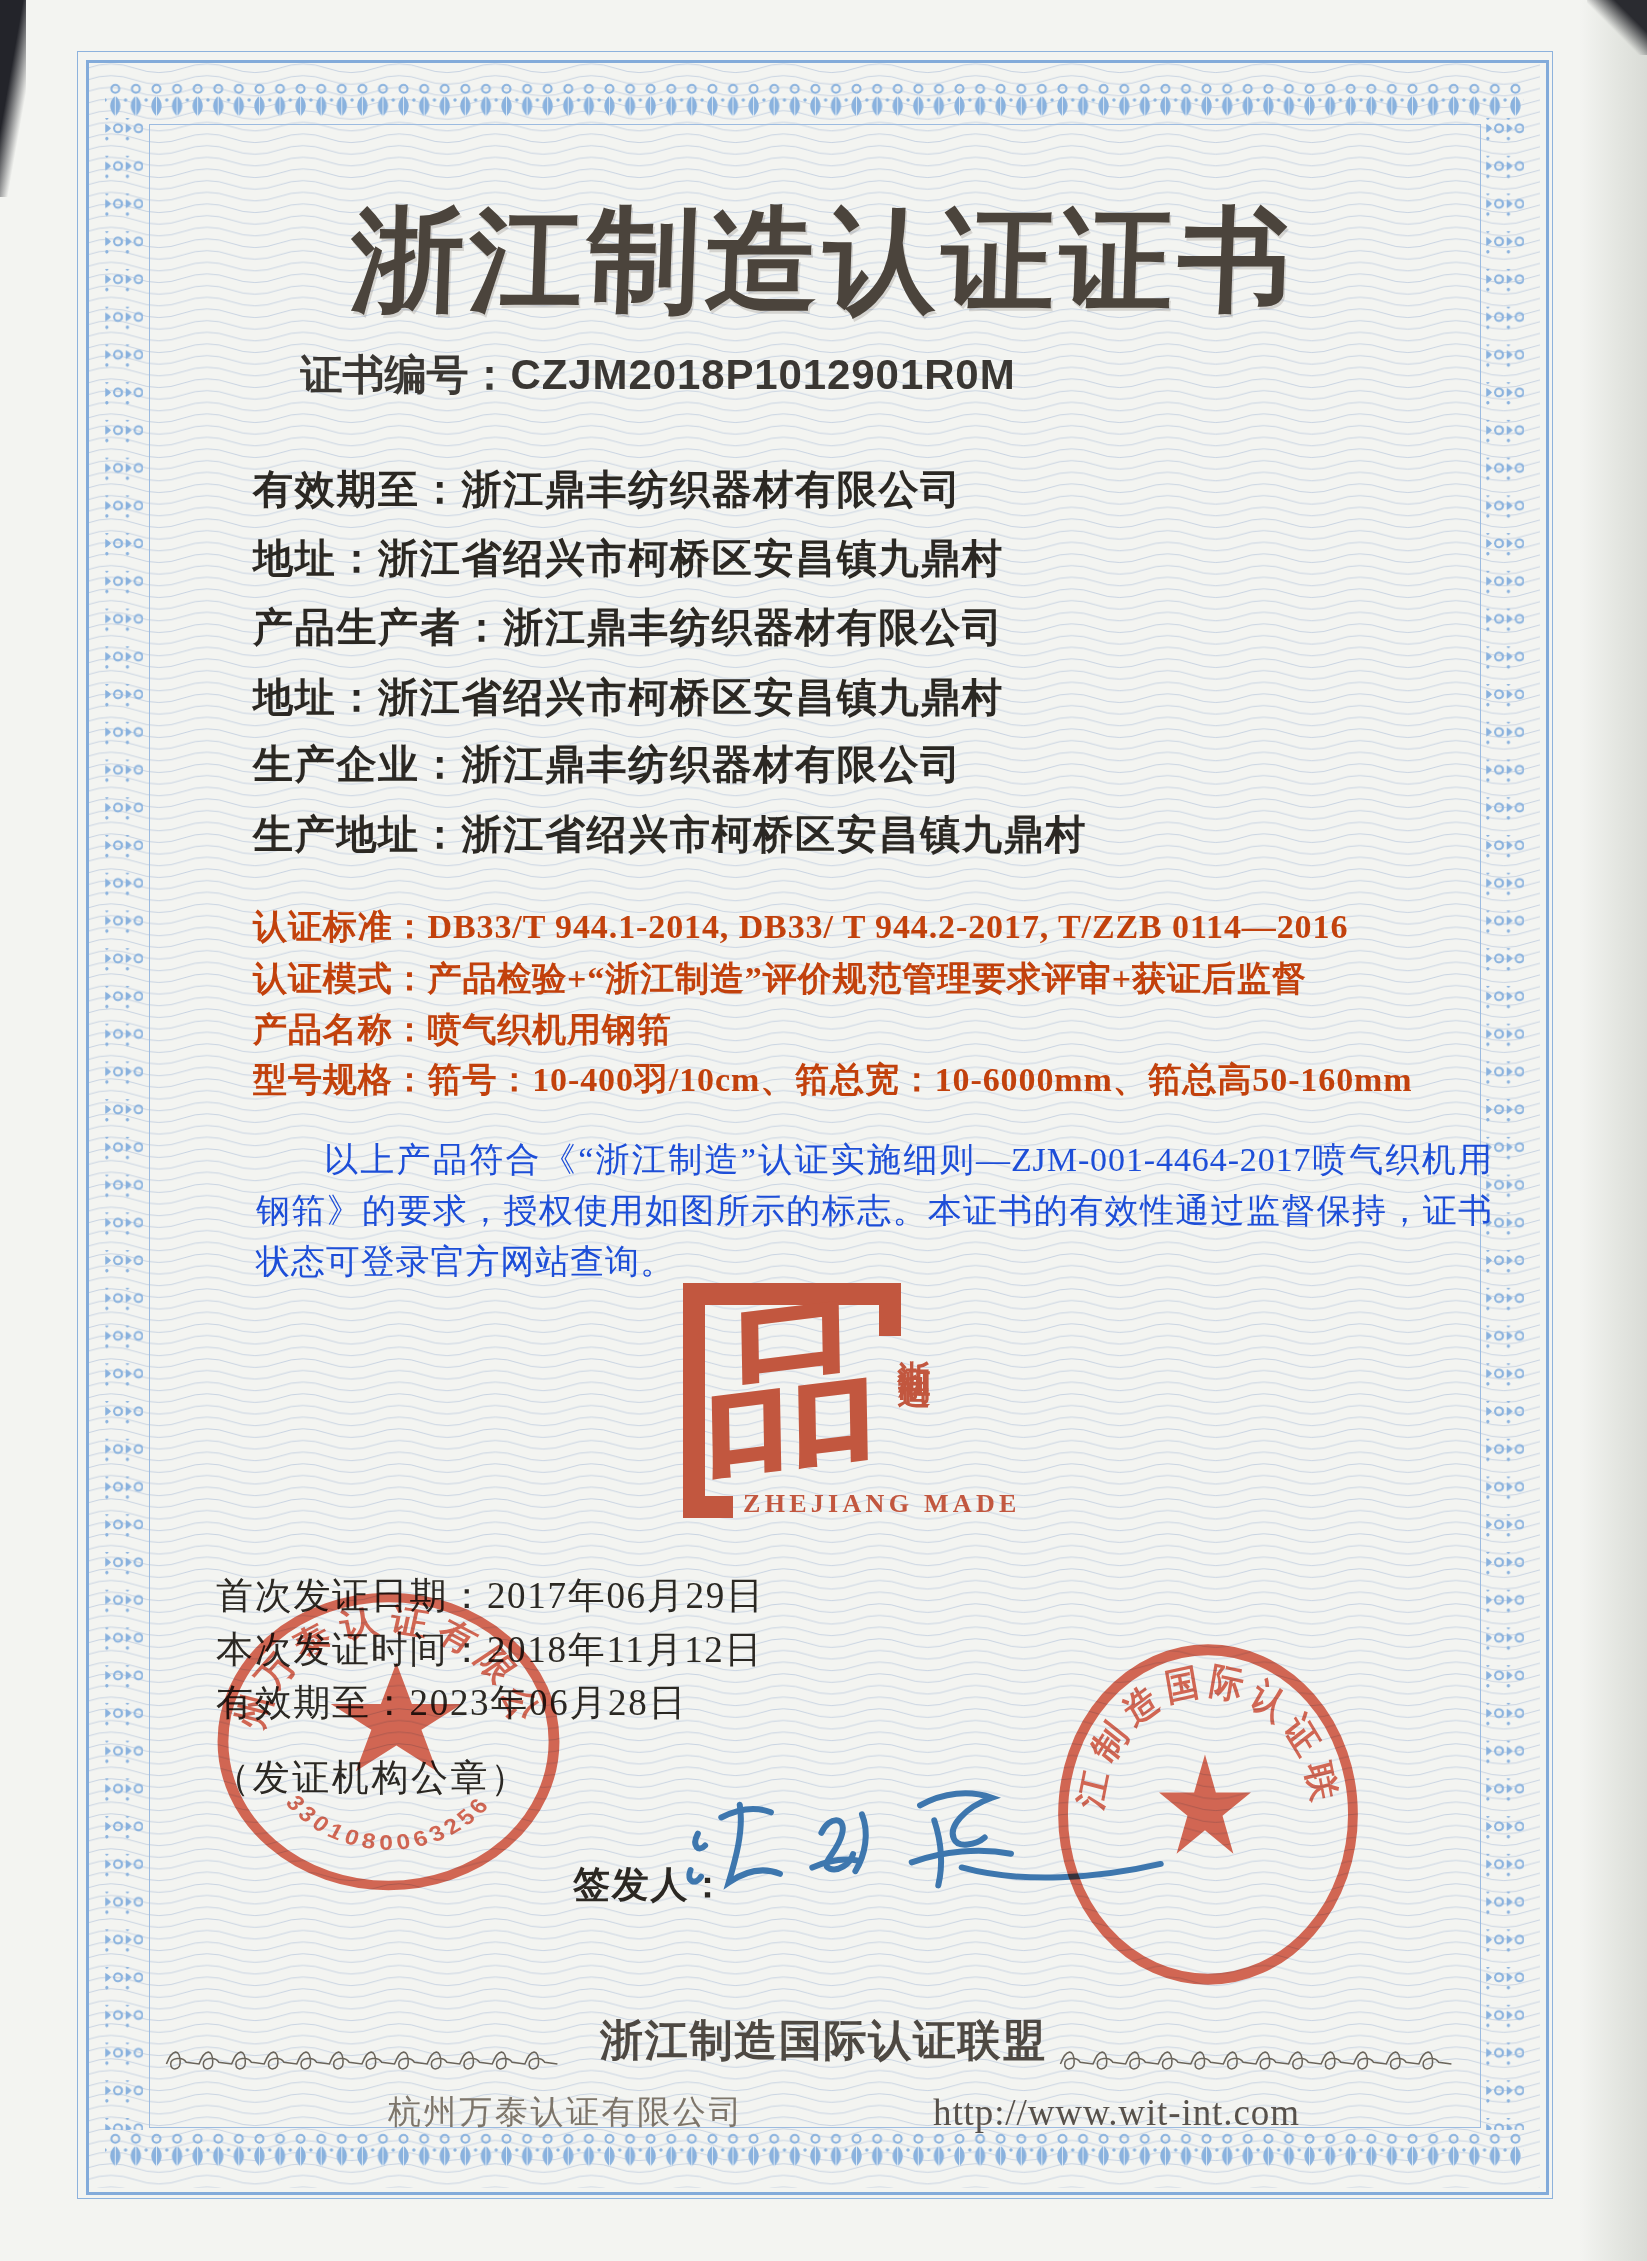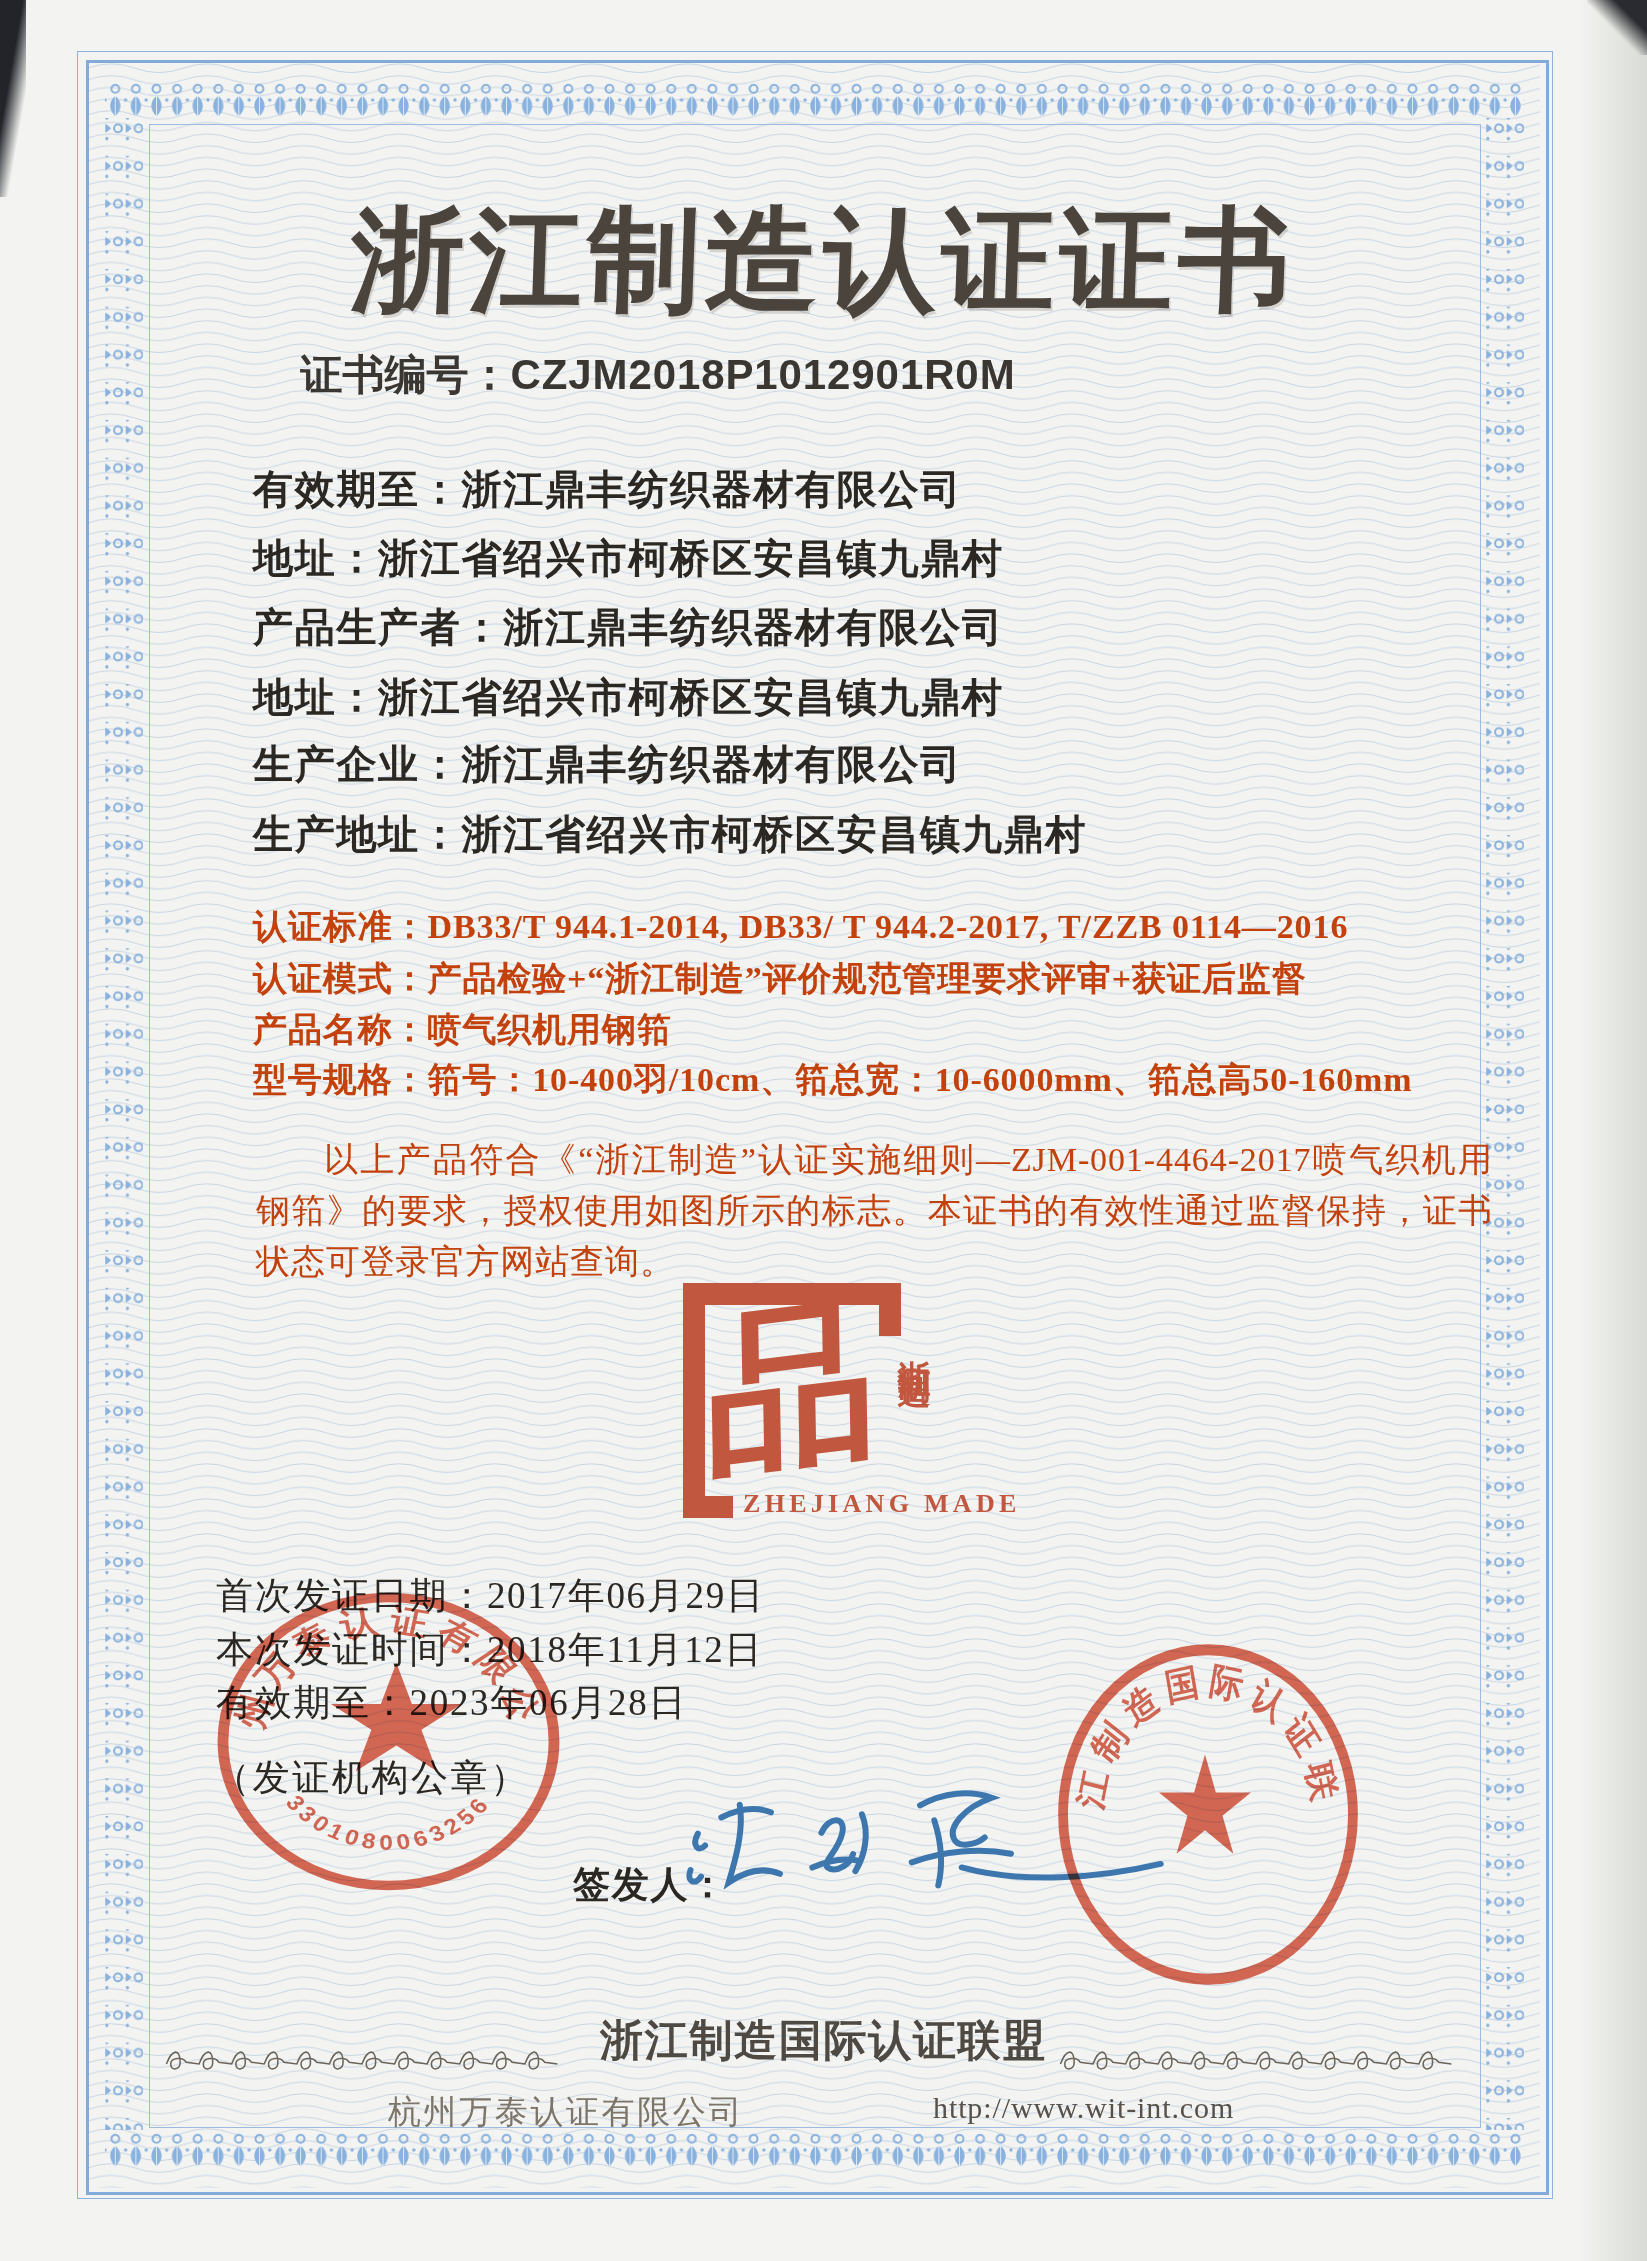--- a/index.html
+++ b/index.html
@@ -29,21 +29,21 @@
     text-shadow:1.7px 2.6px 0 rgba(75,68,60,.18);
     transform:skewX(-2deg);
   }
   .certno{left:0;top:347px;width:1316px;text-align:center;font-size:42px;font-weight:bold;color:#3a3733;}
   .certno .num{font-family:"Liberation Sans","DejaVu Sans",sans-serif;letter-spacing:0.9px;}
   .row{left:253px;font-size:40px;font-weight:bold;letter-spacing:1.7px;color:#2b2823;white-space:nowrap;}
   .spec{left:253px;font-size:34px;font-weight:600;letter-spacing:0.9px;color:#c2410c;white-space:nowrap;}
   .statement{
     left:256px;top:1134px;width:1237px;
     font-size:34px;line-height:51px;text-align:justify;text-indent:2em;
-    color:#c2410c;letter-spacing:0.9px;
+    color:#1d4ed8;letter-spacing:0.9px;
   }
   
   .logo{left:683px;top:1283px;width:247px;height:242px;}
   .logo .bar{position:absolute;background:#c2573f;}
   .logo .mark{
     position:absolute;left:22px;top:19px;font-size:172px;line-height:172px;
     color:#c2573f;font-weight:bold;transform:rotate(-7deg) skewX(-6deg);
   }
   .logo .vert{
     position:absolute;left:208px;top:51px;writing-mode:vertical-rl;
@@ -56,21 +56,21 @@
     font-family:Liberation Serif, serif;
     margin-left:12px;
   }
   .daterow{left:216px;font-size:37px;font-weight:normal;letter-spacing:1.7px;color:#2b2823;white-space:nowrap;}
   .sealnote{left:213px;top:1753px;font-size:37px;letter-spacing:2.6px;color:#2b2823;}
   .signer{left:549px;top:1860px;font-size:37px;font-weight:600;letter-spacing:1.7px;color:#2b2823;margin-left:24px;}
   .stamp{mix-blend-mode:multiply;opacity:.86;}
   
   .f-title{left:0;top:2012px;width:1647px;text-align:center;font-size:43px;font-weight:bold;color:#4e4943;letter-spacing:1.7px;}
   .f-company{left:388px;top:2090px;font-size:33px;color:#7d756a;letter-spacing:2.6px;}
-  .f-url{left:933px;top:2091px;font-size:30px;color:#57514b;font-family:"Liberation Serif",serif;letter-spacing:0.9px;}
+  .f-url{left:933px;top:2091px;font-size:37px;color:#57514b;font-family:"Liberation Serif",serif;letter-spacing:0.9px;}
   .flourish{position:absolute;top:2045px;height:31px;}
 </style>
 </head>
 <body>
 
 <svg class="abs" style="left:87px;top:62px;" width="1453" height="2126" viewBox="0 0 1694 2478">
   <defs>
     <pattern id="waves" width="112" height="13.6" patternUnits="userSpaceOnUse">
       <path d="M0 7 Q 28 -3 56 7 T 112 7" fill="none" stroke="#a9bcd7" stroke-width="1.1" opacity="0.62"></path>
     </pattern>

